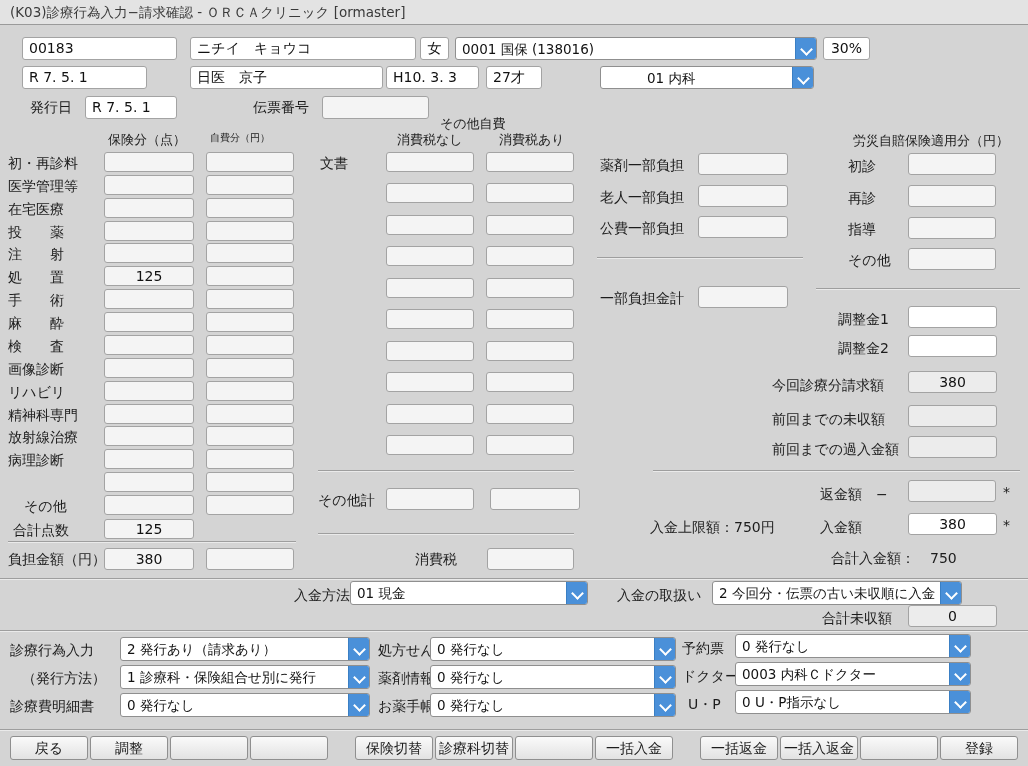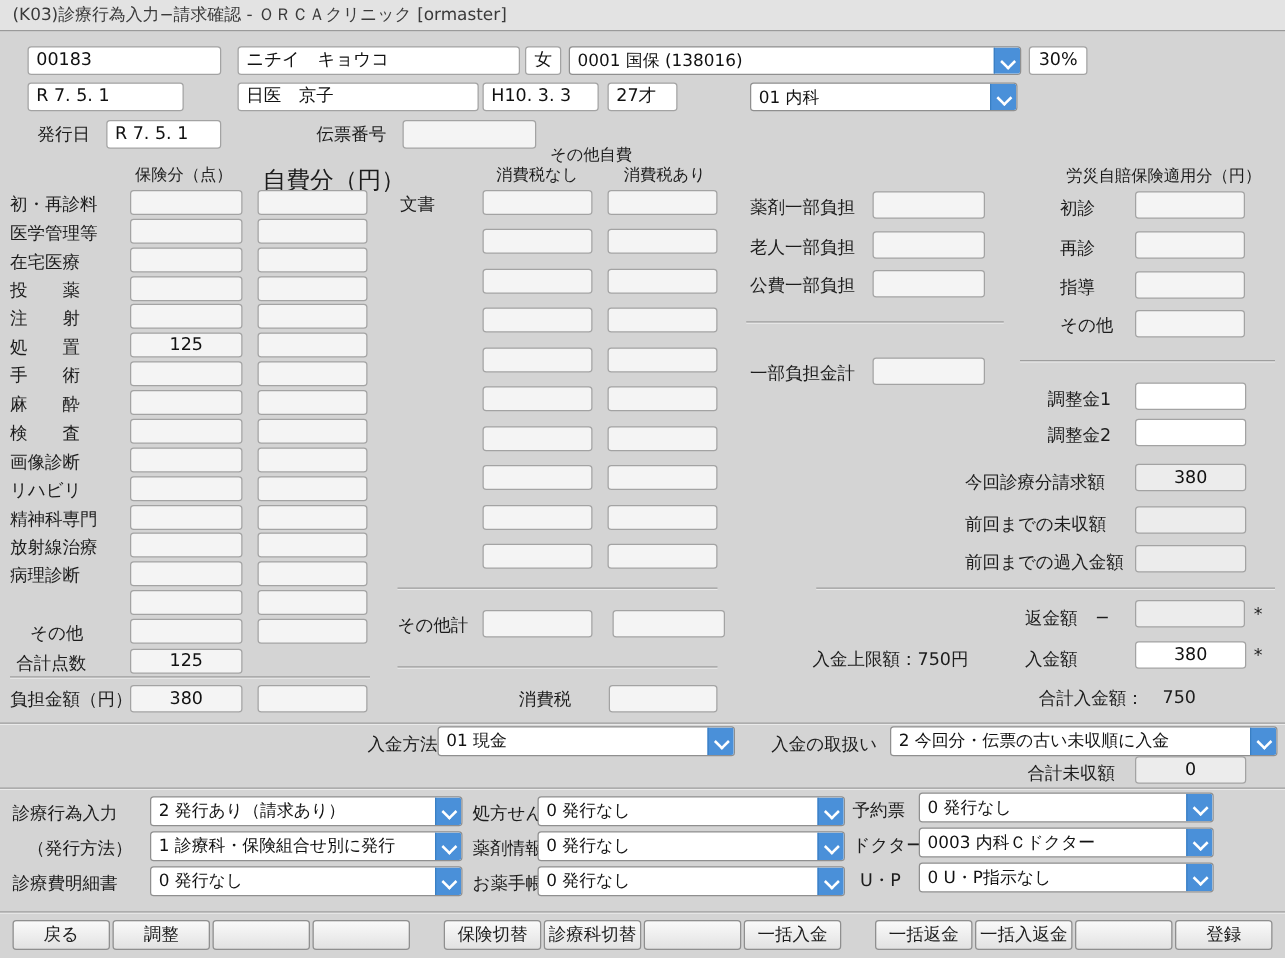--- a/index.html
+++ b/index.html
@@ -42,35 +42,35 @@
     <div class="cbtn">
         <span class="chev"></span>
       </div>
   </div>
   <div class="fld w h23 ctr" style="left:823px;top:37px;width:47px;">30%</div>
 
   <div class="fld w h23" style="left:22px;top:66px;width:125px;">R 7. 5. 1</div>
   <div class="fld w h23" style="left:190px;top:66px;width:193px;">日医　京子</div>
   <div class="fld w h23" style="left:386px;top:66px;width:93px;">H10. 3. 3</div>
   <div class="fld w h23" style="left:486px;top:66px;width:56px;">27才</div>
-  <div class="combo" style="left:600px;top:66px;width:214px;height:23px;">
+  <div class="combo" style="left:600px;top:66px;width:214px;height:23px;padding-left:40px;">
     <div class="val">01 内科</div>
     <div class="cbtn">
         <span class="chev"></span>
       </div>
   </div>
 
   <div class="lbl" style="left:30px;top:99px;">発行日</div>
   <div class="fld w h23" style="left:85px;top:96px;width:92px;">R 7. 5. 1</div>
   <div class="lbl" style="left:253px;top:99px;">伝票番号</div>
   <div class="fld h23" style="left:322px;top:96px;width:107px;"></div>
 
   <div class="lbl" style="left:440px;top:115px;font-size:13px;">その他自費</div>
   <div class="lbl" style="left:108px;top:131px;font-size:13px;">保険分（点）</div>
-  <div class="lbl" style="left:210px;top:131px;font-size:19px;">自費分（円）</div>
+  <div class="lbl" style="left:210px;top:131px;font-size:10px;">自費分（円）</div>
   <div class="lbl" style="left:397px;top:131px;font-size:13px;">消費税なし</div>
   <div class="lbl" style="left:499px;top:131px;font-size:13px;">消費税あり</div>
   <div class="lbl" style="left:853px;top:132px;font-size:13px;">労災自賠保険適用分（円）</div>
 
   <div class="lbl" style="left:8px;top:155px;">初・再診料</div>
   <div class="fld num" style="left:104px;top:152px;width:90px;"></div>
   <div class="fld num" style="left:206px;top:152px;width:88px;"></div>
 
   <div class="lbl" style="left:8px;top:178px;">医学管理等</div>
   <div class="fld num" style="left:104px;top:175px;width:90px;"></div>
@@ -219,21 +219,21 @@
 
   <div class="hr" style="left:0px;top:578px;width:1028px;"></div>
   <div class="lbl" style="left:294px;top:587px;">入金方法</div>
   <div class="combo" style="left:350px;top:581px;width:238px;">
     <div class="val">01 現金</div>
     <div class="cbtn">
         <span class="chev"></span>
       </div>
   </div>
   <div class="lbl" style="left:617px;top:587px;">入金の取扱い</div>
-  <div class="combo" style="left:712px;top:581px;width:310px;">
+  <div class="combo" style="left:712px;top:581px;width:250px;">
     <div class="val">2 今回分・伝票の古い未収順に入金</div>
     <div class="cbtn">
         <span class="chev"></span>
       </div>
   </div>
   <div class="lbl" style="left:822px;top:610px;">合計未収額</div>
   <div class="fld num h22 ro" style="left:908px;top:605px;width:89px;">0</div>
 
   <div class="hr" style="left:0px;top:630px;width:1028px;"></div>
 

